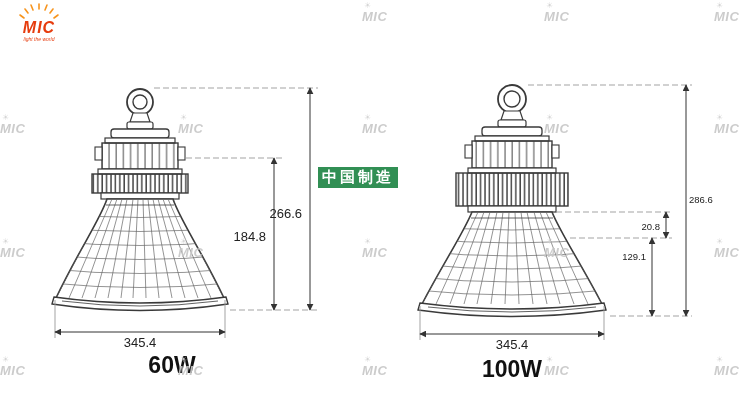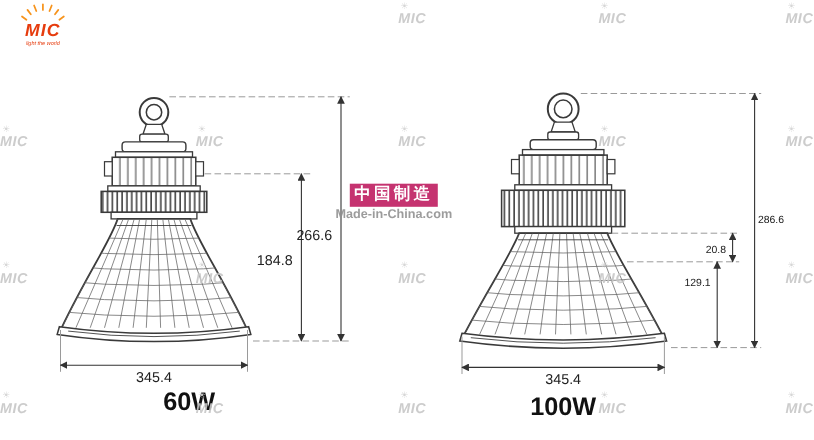--- a/index.html
+++ b/index.html
@@ -14,21 +14,21 @@
   .drawing{position:absolute;left:0;top:0;z-index:2;}
   .dim{font-family:"Liberation Sans",sans-serif;font-size:13px;fill:#222;}
   .dim-sm{font-family:"Liberation Sans",sans-serif;font-size:9.5px;fill:#222;}
   .watt{font-family:"Liberation Sans",sans-serif;font-size:23px;font-weight:bold;fill:#111;}
   
   .wm{position:absolute;z-index:5;color:#c7c7c7;opacity:.9;pointer-events:none;}
   .wm-sun{display:block;font-size:8px;line-height:1;margin-left:2px;color:#d2d2d2;}
   .wm-txt{display:block;font-size:13px;font-weight:bold;font-style:italic;line-height:1.05;letter-spacing:.5px;}
   
   .micn{position:absolute;left:297px;top:167px;width:122px;text-align:center;z-index:6;opacity:.88;pointer-events:none;}
-  .micn-cn{display:inline-block;background:#be185d;color:#fff;font-size:15px;font-weight:bold;
+  .micn-cn{display:inline-block;background:#15803d;color:#fff;font-size:15px;font-weight:bold;
            padding:2px 4px;letter-spacing:3px;line-height:1.1;}
   .micn-en{color:#8f8f8f;font-weight:bold;font-size:11.5px;margin-top:1px;line-height:1.1;}
 </style>
 </head>
 <body>
 
 <div class="stage">
 
   <div class="header">
     <svg class="logo" viewBox="0 0 48 42">
@@ -213,16 +213,15 @@
       <span class="wm-sun">☀</span>
       <span class="wm-txt">MIC</span>
     </div>
   <div class="wm" style="left:714px;top:356px">
       <span class="wm-sun">☀</span>
       <span class="wm-txt">MIC</span>
     </div>
 
   <div class="micn">
     <div class="micn-cn">中国制造</div>
-    <div class="micn-en">Made-in-China.com</div>
   </div>
 
 </div>
 
 </body></html>

